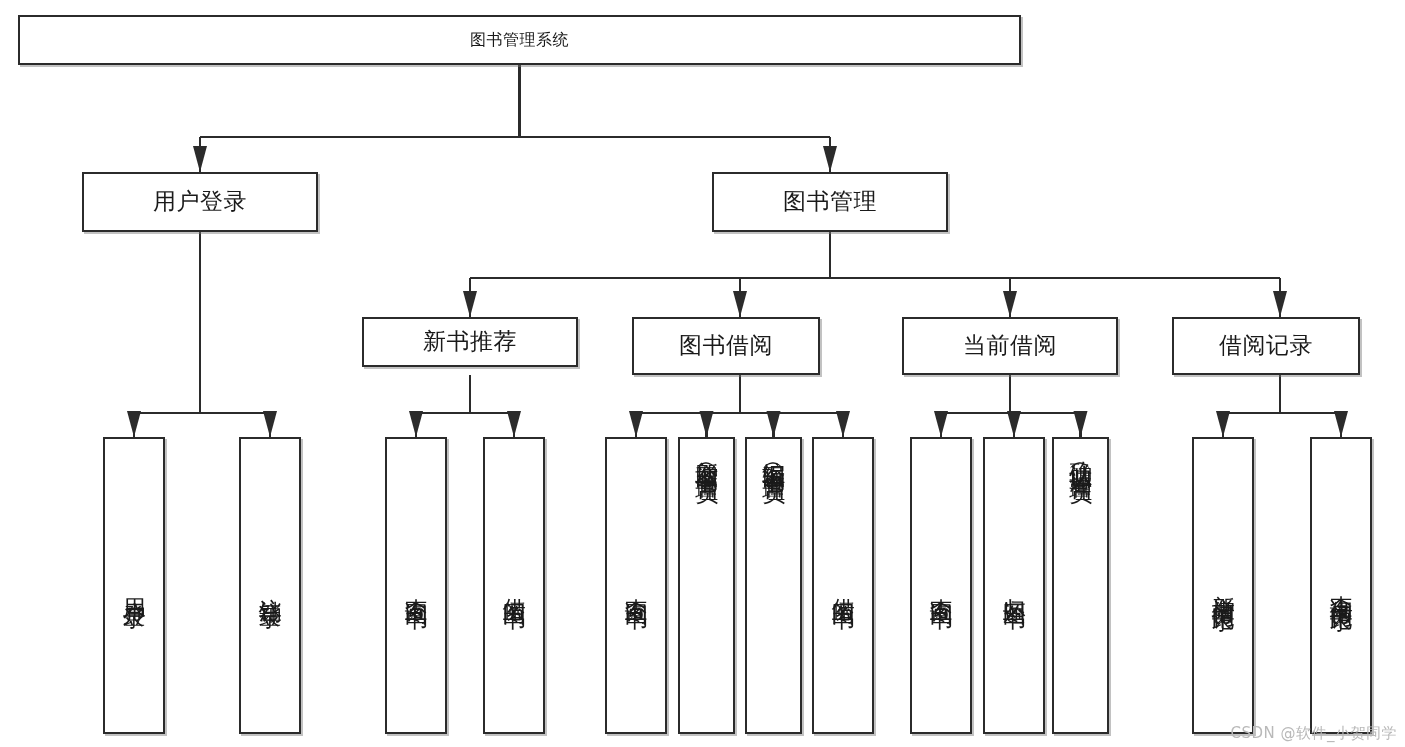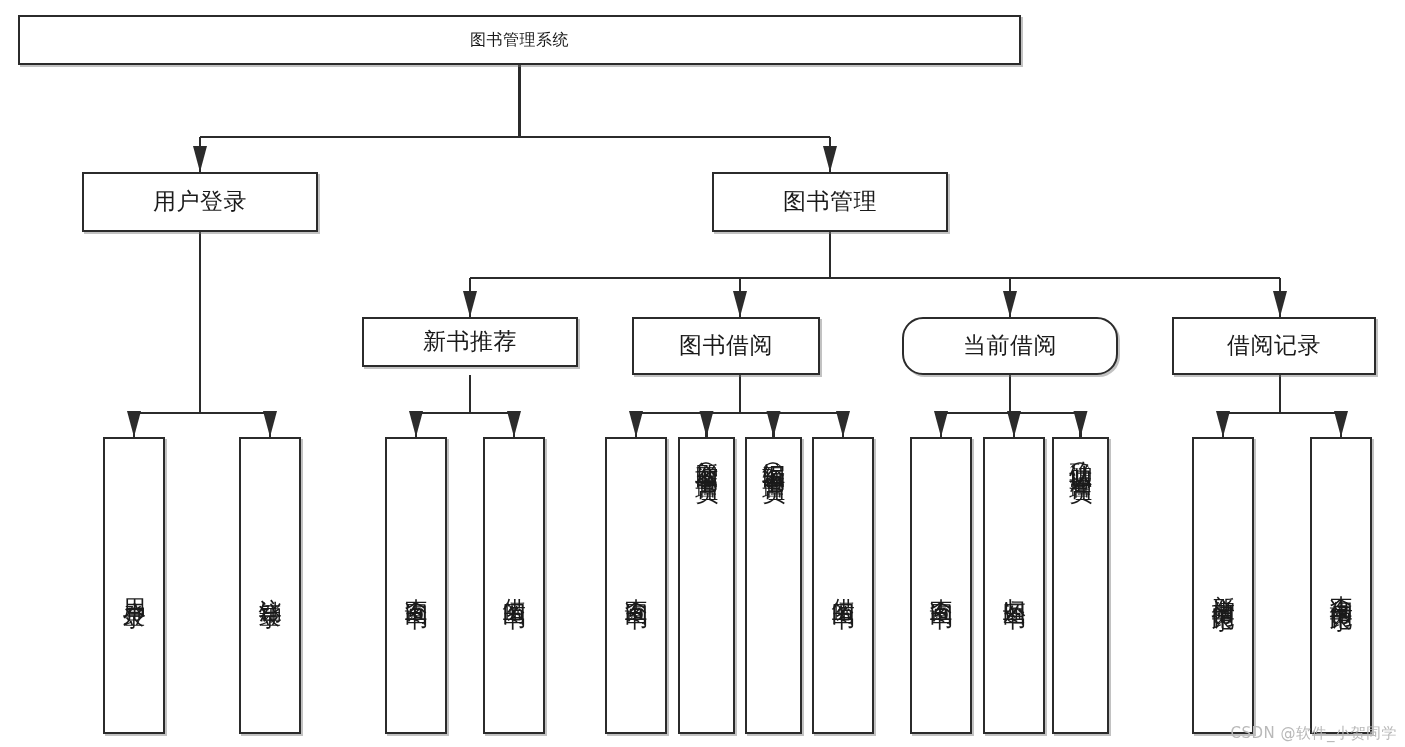--- a/index.html
+++ b/index.html
@@ -131,24 +131,24 @@
       </div>
       <div class="node horizontal level-1" style="left: 712px; top: 172px; width: 236px; height: 60px;">
         <span class="label">图书管理</span>
       </div>
       <div class="node horizontal level-2" style="left: 362px; top: 317px; width: 216px; height: 50px;">
         <span class="label">新书推荐</span>
       </div>
       <div class="node horizontal level-2" style="left: 632px; top: 317px; width: 188px; height: 58px; font-family: Liberation Serif, serif;">
         <span class="label">图书借阅</span>
       </div>
-      <div class="node horizontal level-2" style="left: 902px; top: 317px; width: 216px; height: 58px; border-radius: 21px;">
+      <div class="node horizontal level-2" style="left: 902px; top: 317px; width: 216px; height: 58px;">
         <span class="label">当前借阅</span>
       </div>
-      <div class="node horizontal level-2" style="left: 1172px; top: 317px; width: 204px; height: 58px;">
+      <div class="node horizontal level-2" style="left: 1172px; top: 317px; width: 188px; height: 58px;">
         <span class="label">借阅记录</span>
       </div>
       <div class="node vertical level-3 centered" style="left: 103px; top: 437px; width: 62px; height: 297px;">
         <span class="label">用户登录</span>
       </div>
       <div class="node vertical level-3 centered" style="left: 239px; top: 437px; width: 62px; height: 297px;">
         <span class="label">注销登录</span>
       </div>
       <div class="node vertical level-3 centered" style="left: 385px; top: 437px; width: 62px; height: 297px;">
         <span class="label">查询图书</span>

